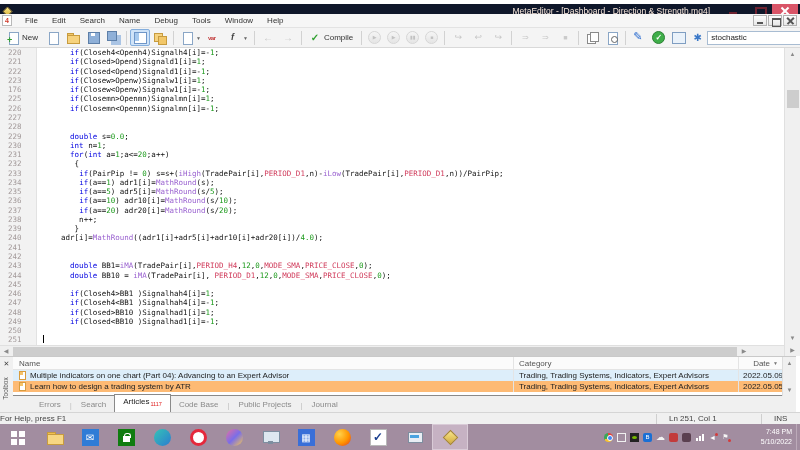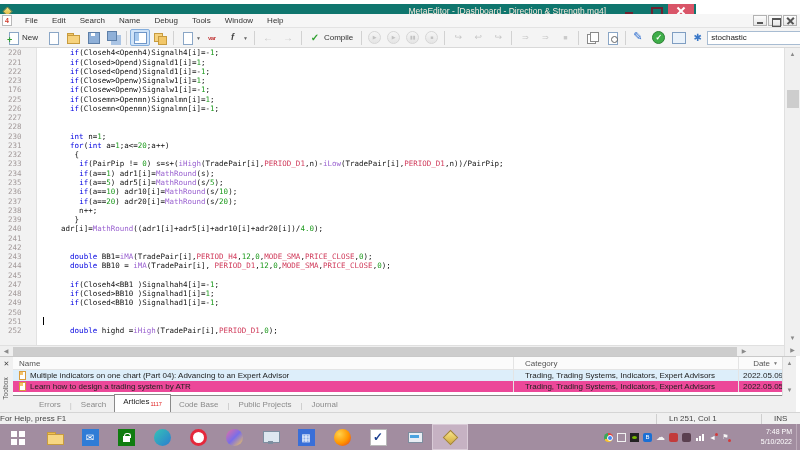--- a/index.html
+++ b/index.html
@@ -1,20 +1,20 @@
 <!DOCTYPE html>
 <html><head>
 <meta charset="utf-8">
 <style>
   *{box-sizing:border-box;margin:0;padding:0}
   html,body{width:800px;height:450px;overflow:hidden}
   body{font-family:"Liberation Sans",sans-serif;position:relative;background:#fff;font-size:8px;color:#222}
 
   
-  .titlebar{position:absolute;left:0;top:4px;width:696px;height:14px;background:#0f766e;display:flex;align-items:center}
+  .titlebar{position:absolute;left:0;top:4px;width:800px;height:14px;background:#0f172a;display:flex;align-items:center}
   .app-logo{width:9px;height:9px;margin-left:3px;background:linear-gradient(135deg,#f9e687,#d9b43c);transform:rotate(45deg) scale(.8);border:1px solid #b3913a}
   .title-text{position:absolute;left:0;right:90px;text-align:right;color:#fbeadd;font-size:8.5px}
   .winbtns{position:absolute;right:2px;top:0;height:14px;display:flex}
   .wb{width:26px;height:14px;position:relative}
   .wb-close{background:#d95568}
   .wb-min::before{content:"";position:absolute;left:9px;top:8px;width:8px;height:2px;background:#6e2230}
   .wb-max::before{content:"";position:absolute;left:9px;top:3px;width:8px;height:7px;border:2px solid #6e2230}
   .wb-close::before,.wb-close::after{content:"";position:absolute;left:8px;top:6px;width:10px;height:2px;background:#fff}
   .wb-close::before{transform:rotate(45deg)}.wb-close::after{transform:rotate(-45deg)}
 
@@ -68,21 +68,21 @@
   .ic-pen i{color:#2f6fd0;font-size:11px;left:1px;top:0}
   .ic-shield{width:13px;height:13px;border-radius:50%;background:#3fae49;border:1px solid #2d8136}
   .ic-shield i{color:#fff;font-size:8px;font-weight:bold;left:0;top:0;right:0;bottom:0;display:flex;align-items:center;justify-content:center}
   .ic-window::before{content:"";position:absolute;left:1px;top:1px;width:12px;height:10px;background:#eaf2fa;border:1px solid #7f9ec2}
   .ic-gear i{color:#3a78c8;font-size:10px}
   .search-input{width:116px;height:14px;border:1px solid #a8bcd2;font-size:8px;padding:0 3px;font-family:inherit;color:#222;background:#fff}
 
   
   .editor{position:absolute;left:0;top:48px;width:784px;height:297px;background:#fff;overflow:hidden}
   .gutter{position:absolute;left:0;top:0;width:37px;height:100%;background:#f2f2f2;border-right:1px solid #e2e2e2}
-  .cl{height:9.28px;display:flex;align-items:flex-end}
+  .cl{height:9.28px;display:flex;align-items:center}
   .ln{width:37px;flex:0 0 37px;text-align:left;padding-left:8px;color:#a39a9a;font-family:"DejaVu Sans Mono",monospace;font-size:7.5px;position:relative;z-index:1}
   .ct{white-space:pre;font-family:"DejaVu Sans Mono",monospace;font-size:7.5px;color:#111;padding-left:6px}
   .c-kw{color:#0000e0}.c-num{color:#1c9a1c}.c-fn{color:#9a62d0}.c-const{color:#d03a5a}
   .caret{display:inline-block;width:1px;height:8px;background:#000;vertical-align:-1px}
 
   
   .vscroll{position:absolute;right:0;top:48px;width:16px;height:308px;background:#f0f0f0;border-left:1px solid #e0e0e0}
   .sarrow{position:absolute;left:0;width:100%;height:12px;color:#8a8a8a;font-size:6px;text-align:center;line-height:12px}
   .vthumb{position:absolute;left:2px;top:42px;width:12px;height:18px;background:#cdcdcd}
   .hscroll{position:absolute;left:0;top:345px;width:784px;height:11px;background:#efefef;border-top:1px solid #e0e0e0;display:flex;align-items:center}
@@ -91,23 +91,23 @@
 
   
   .toolbox{position:absolute;left:0;top:356px;width:796px;height:56px;background:#f0f0f0;border-top:1px solid #c9c9c9}
   .tb-strip{position:absolute;left:0;top:0;width:13px;height:56px}
   .tb-close{position:absolute;left:2px;top:2px;width:9px;height:9px;font-size:7px;line-height:9px;text-align:center;color:#444}
   .tb-label{position:absolute;left:-18px;top:28px;transform:rotate(-90deg);transform-origin:center;font-size:6.5px;color:#555;width:46px;text-align:center}
   .tb-list{position:absolute;left:13px;top:0;right:14px;height:39px;background:#fff;border-bottom:1px solid #8a8a8a}
   .tb-head{display:flex;height:13px;align-items:center;background:#fbfbfb;border-bottom:1px solid #e4e4e4;color:#555}
   .tb-row{display:flex;height:11px;align-items:center;color:#222}
   .tb-row.alt1{background:#ddeefa}
-  .tb-row.alt2{background:#ec4899}
+  .tb-row.alt2{background:#fdba74}
   .col-name{flex:0 0 500px;padding-left:6px;display:flex;align-items:center;gap:4px;overflow:hidden;white-space:nowrap}
-  .col-cat{flex:0 0 225px;border-left:1px solid #e4e4e4;padding-left:11px;overflow:hidden;white-space:nowrap;height:100%;display:flex;align-items:center}
+  .col-cat{flex:0 0 225px;border-left:1px solid #e4e4e4;padding-left:5px;overflow:hidden;white-space:nowrap;height:100%;display:flex;align-items:center}
   .col-date{flex:1;border-left:1px solid #e4e4e4;padding-left:4px;text-align:right;padding-right:4px;display:flex;align-items:center;justify-content:flex-end;gap:3px;height:100%}
   .sort-arrow{font-size:5px;color:#777}
   .doc-glyph{width:7px;height:9px;background:#fff;border:1px solid #d89c3e;position:relative;flex:0 0 7px}
   .doc-glyph::before{content:"";position:absolute;left:0;top:0;width:3px;height:3px;background:#f4c36a}
   .tb-scroll{position:absolute;right:0;top:0;width:14px;height:39px;background:#f0f0f0;border-left:1px solid #ddd}
   .tabs{position:absolute;left:13px;right:0;bottom:0;height:14px;display:flex;align-items:flex-end;padding-left:18px;color:#8a8a8a}
   .tab{padding:1px 8px 2px;line-height:11px}
   .tab.active{background:#fff;border:1px solid #8a8a8a;border-bottom:none;color:#222;position:relative;top:1px;padding-bottom:3px}
   .tab-badge{color:#e02020;font-size:5.5px;vertical-align:-2px;margin-left:1px}
   .tab-pipe{color:#c0c0c0;align-self:center;padding:0 1px}
@@ -359,20 +359,24 @@
       </div>
       <div class="cl">
         <span class="ln">227</span>
         <span class="ct"></span>
       </div>
       <div class="cl">
         <span class="ln">228</span>
         <span class="ct"></span>
       </div>
       <div class="cl">
+        <span class="ln">229</span>
+        <span class="ct">      <span class="c-kw">double</span> s=<span class="c-num">0.0</span>;</span>
+      </div>
+      <div class="cl">
         <span class="ln">230</span>
         <span class="ct">      <span class="c-kw">int</span> n=<span class="c-num">1</span>;</span>
       </div>
       <div class="cl">
         <span class="ln">231</span>
         <span class="ct">      <span class="c-kw">for</span>(<span class="c-kw">int</span> a=<span class="c-num">1</span>;a&lt;=<span class="c-num">20</span>;a++)</span>
       </div>
       <div class="cl">
         <span class="ln">232</span>
         <span class="ct">       {</span>
@@ -421,20 +425,24 @@
         <span class="ln">243</span>
         <span class="ct">      <span class="c-kw">double</span> BB1=<span class="c-fn">iMA</span>(TradePair[i],<span class="c-const">PERIOD_H4</span>,<span class="c-num">12</span>,<span class="c-num">0</span>,<span class="c-const">MODE_SMA</span>,<span class="c-const">PRICE_CLOSE</span>,<span class="c-num">0</span>);</span>
       </div>
       <div class="cl">
         <span class="ln">244</span>
         <span class="ct">      <span class="c-kw">double</span> BB10 = <span class="c-fn">iMA</span>(TradePair[i], <span class="c-const">PERIOD_D1</span>,<span class="c-num">12</span>,<span class="c-num">0</span>,<span class="c-const">MODE_SMA</span>,<span class="c-const">PRICE_CLOSE</span>,<span class="c-num">0</span>);</span>
       </div>
       <div class="cl">
         <span class="ln">245</span>
         <span class="ct"></span>
+      </div>
+      <div class="cl">
+        <span class="ln">246</span>
+        <span class="ct">      <span class="c-kw">if</span>(Closeh4&gt;BB1 )Signalhah4[i]=<span class="c-num">1</span>;</span>
       </div>
       <div class="cl">
         <span class="ln">247</span>
         <span class="ct">      <span class="c-kw">if</span>(Closeh4&lt;BB1 )Signalhah4[i]=-<span class="c-num">1</span>;</span>
       </div>
       <div class="cl">
         <span class="ln">248</span>
         <span class="ct">      <span class="c-kw">if</span>(Closed&gt;BB10 )Signalhad1[i]=<span class="c-num">1</span>;</span>
       </div>
       <div class="cl">

